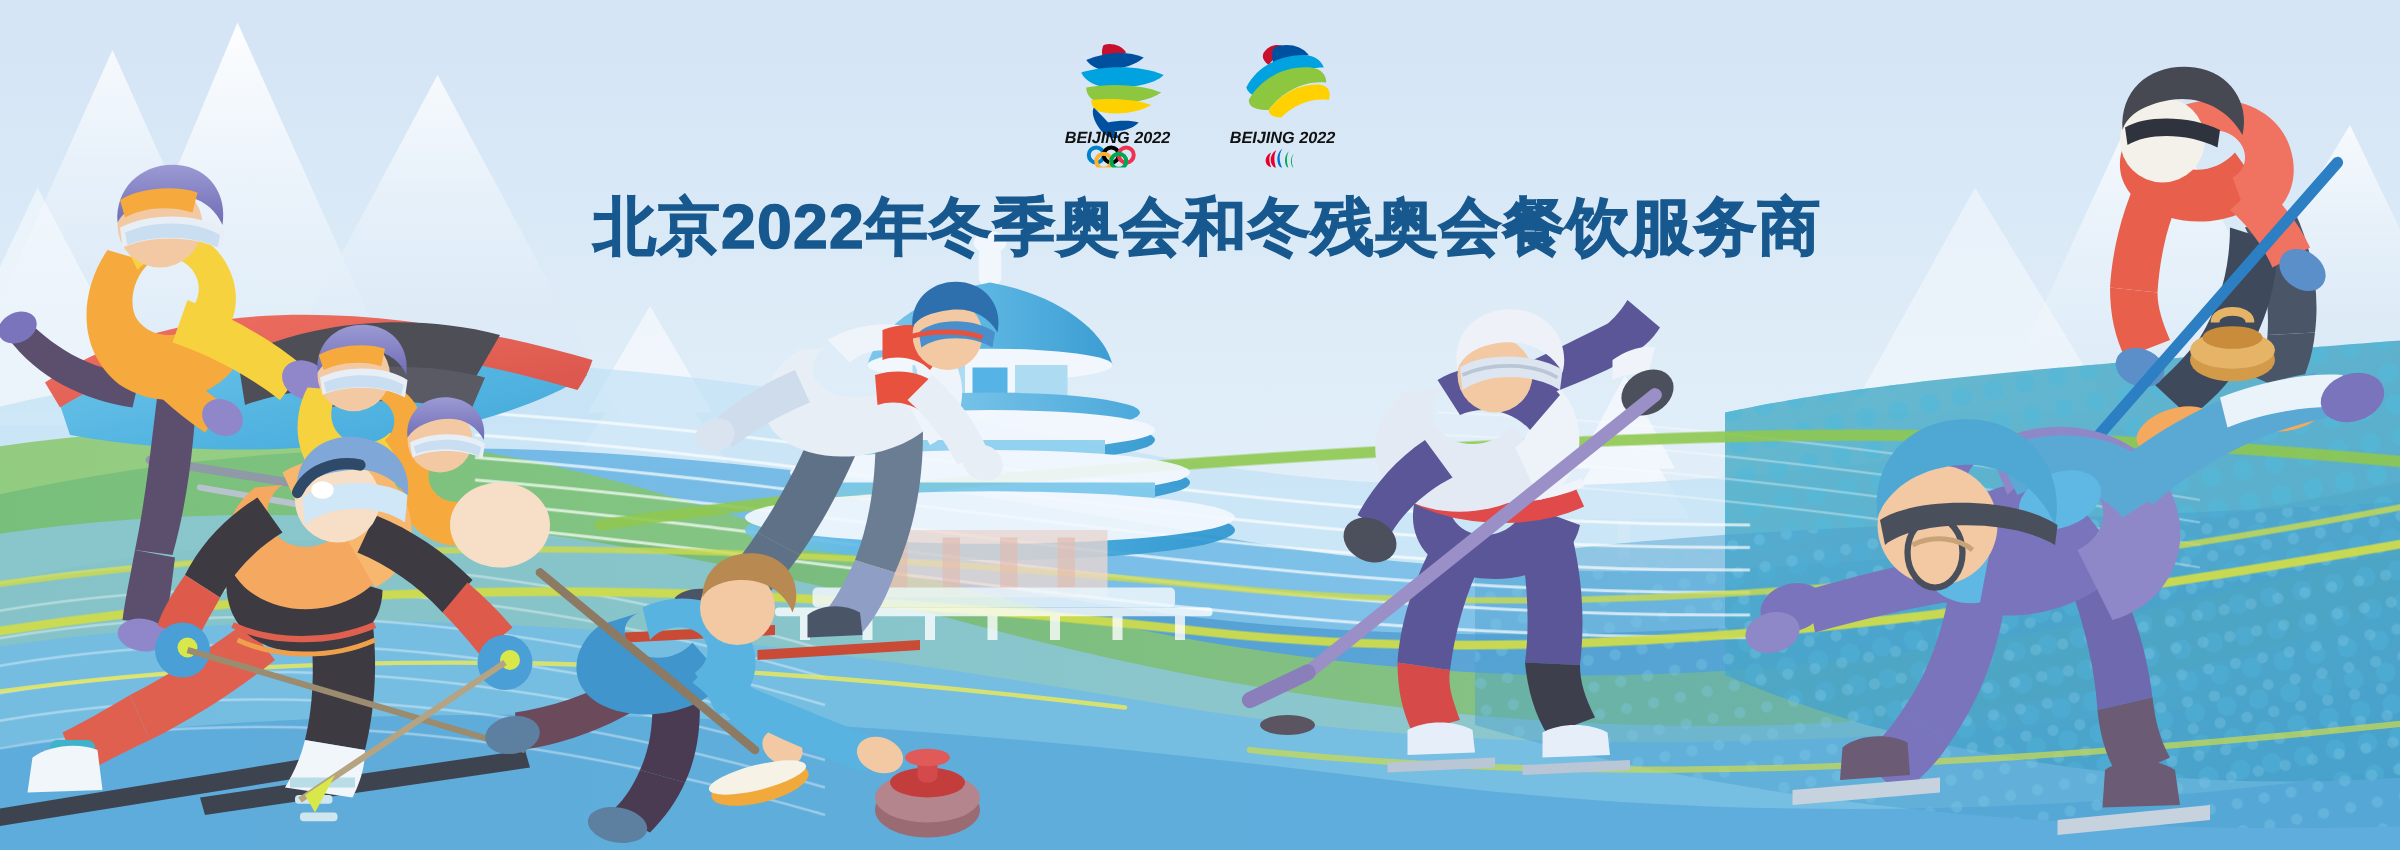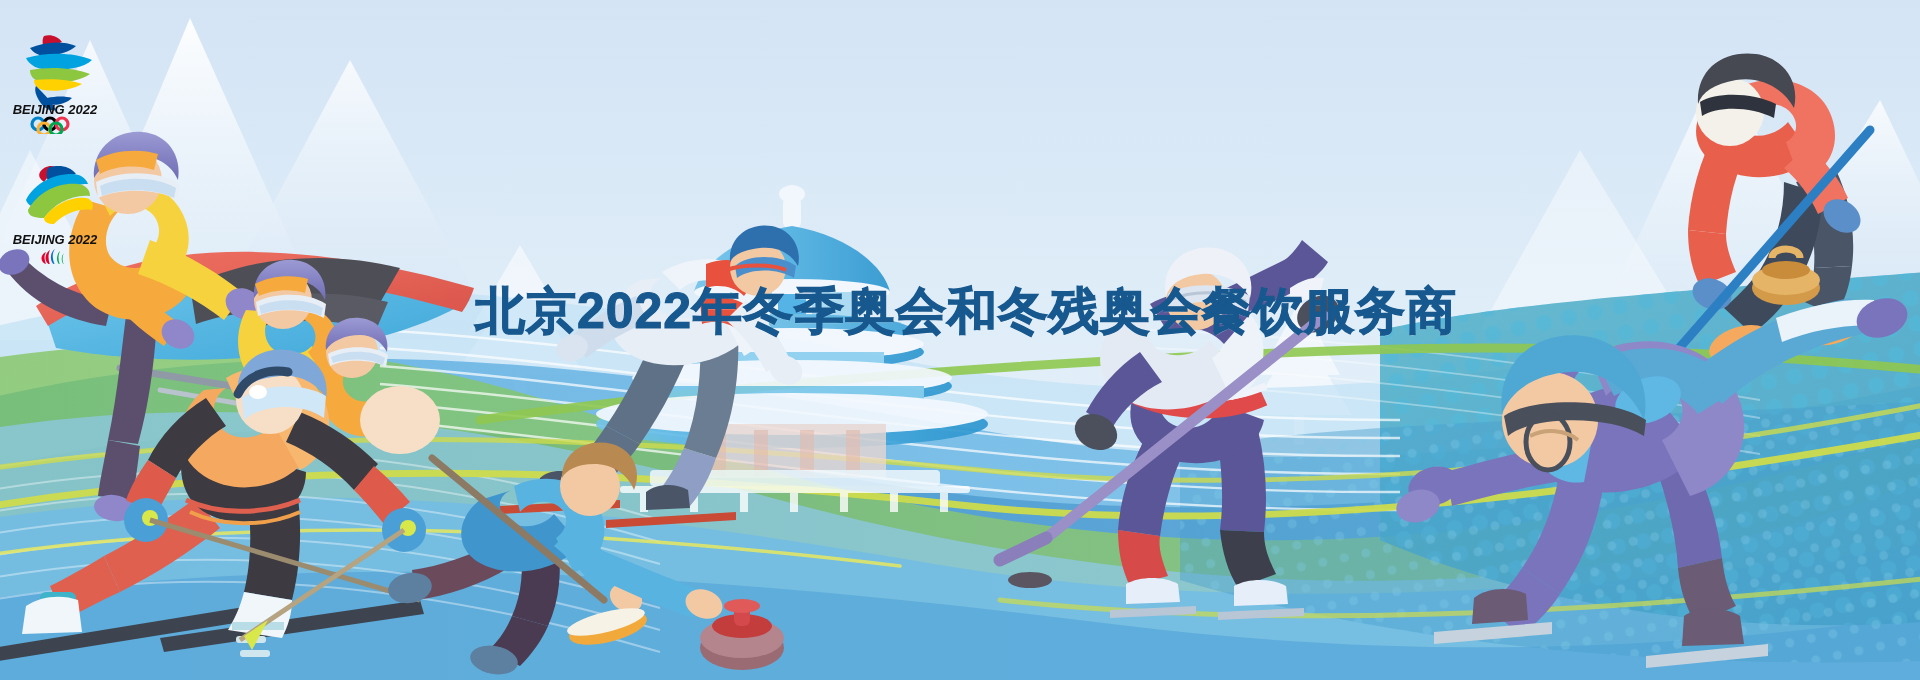--- a/index.html
+++ b/index.html
@@ -6,21 +6,21 @@
   body{font-family:"Liberation Sans","DejaVu Sans",sans-serif;}
   .banner{
     position:relative;width:1920px;height:680px;overflow:hidden;
     background:linear-gradient(180deg,#d5e5f5 0%,#d9e8f6 28%,#e3eff9 55%,#e9f3fb 100%);
   }
   .layer{position:absolute;inset:0;}
   .layer svg{display:block;width:1920px;height:680px;}
 
   
   .header{position:absolute;left:0;top:0;width:1920px;z-index:40;text-align:center;}
-  .emblems{display:flex;justify-content:center;align-items:flex-start;gap:22px;padding-top:26px;flex-direction:column;}
+  .emblems{display:flex;justify-content:center;align-items:flex-start;gap:22px;padding-top:26px;}
   .emblem{width:110px;height:108px;position:relative;}
   .emblem svg{display:block;}
   .headline{
     margin-top:14px;font-size:50px;font-weight:bold;letter-spacing:1px;
     color:#17588f;font-family:"Liberation Sans","DejaVu Sans",sans-serif;
     text-shadow:0 1px 0 rgba(255,255,255,.35);
     margin-left:12px;
     -webkit-text-stroke:1.1px #17588f;
   }
 </style>

